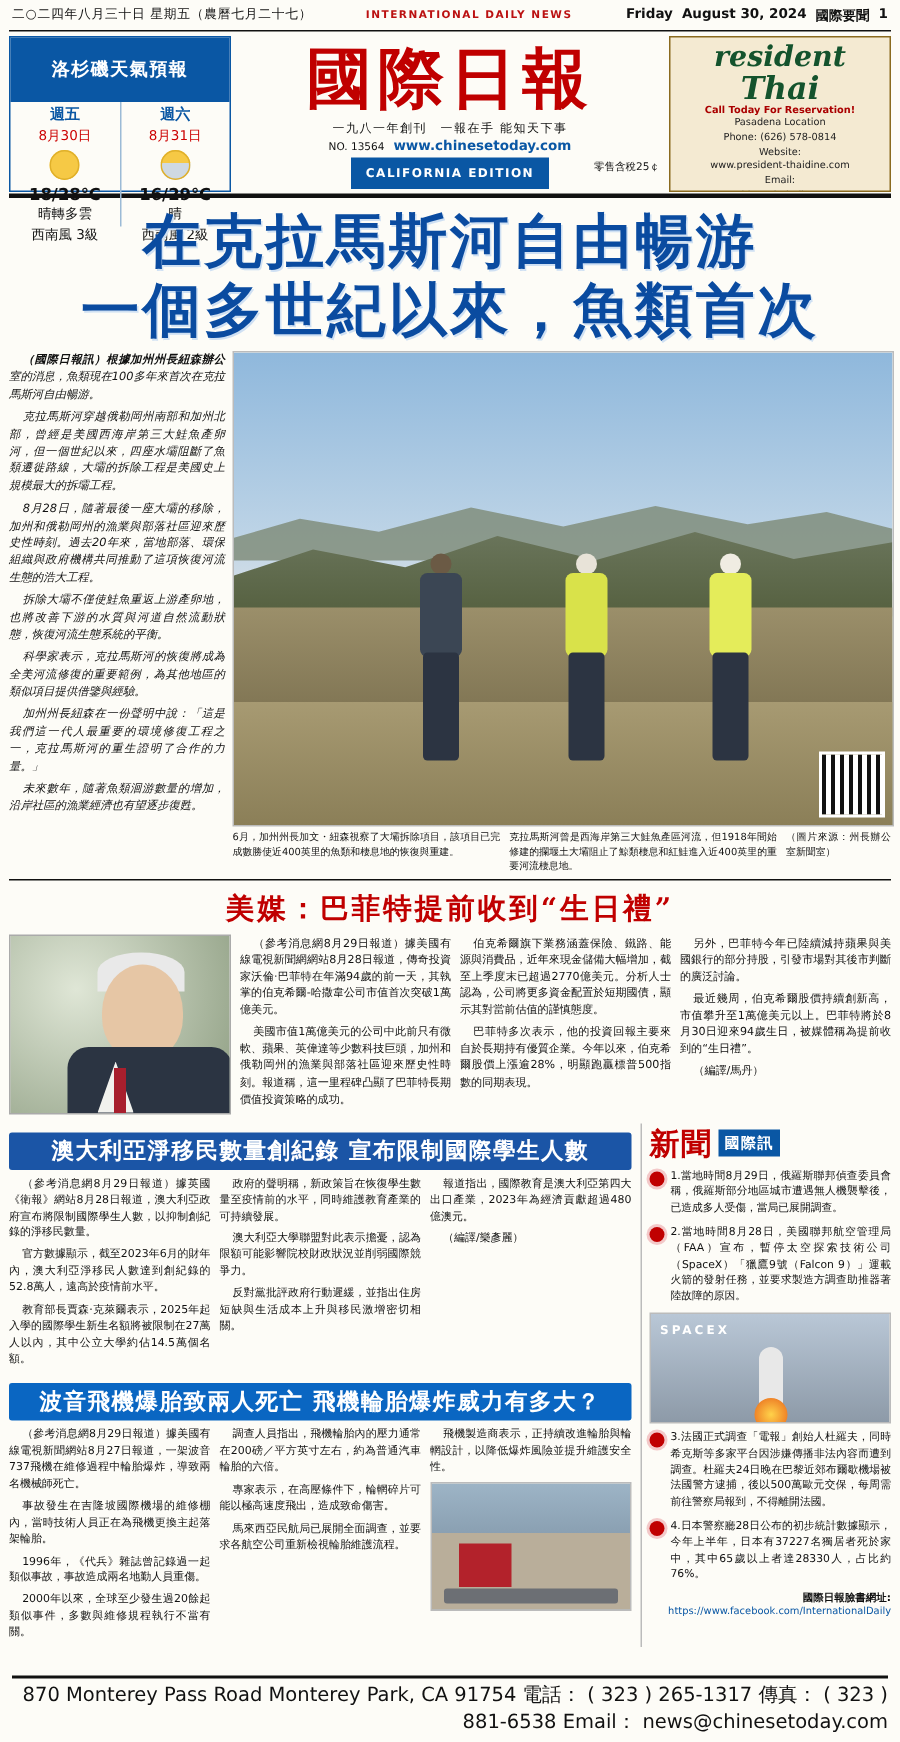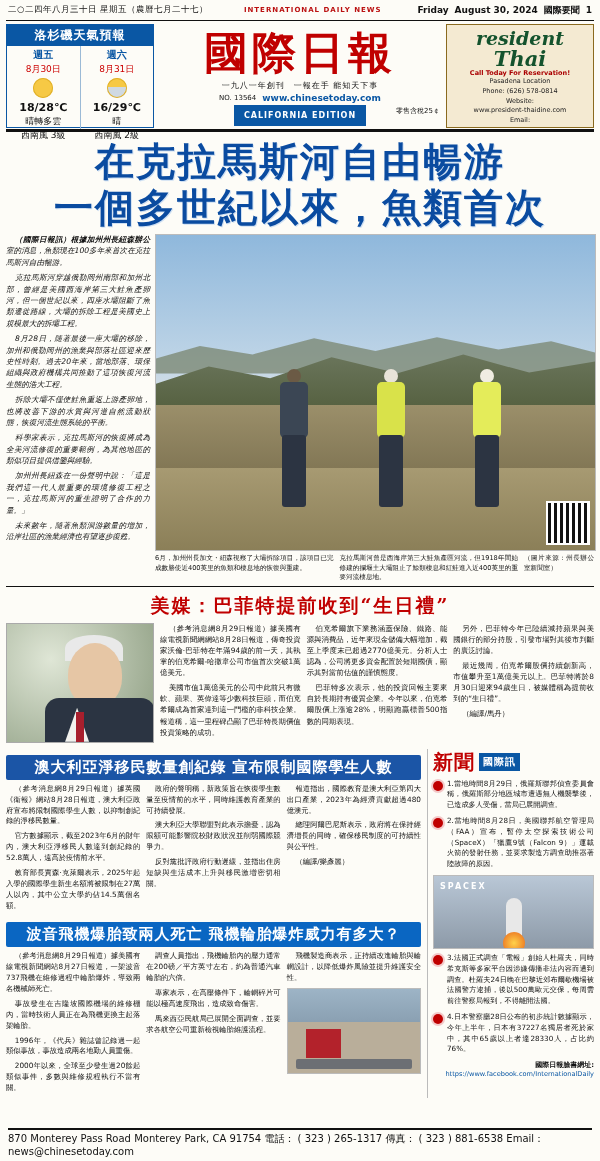--- a/index.html
+++ b/index.html
@@ -15,21 +15,21 @@
   .topbar{display:flex;align-items:center;justify-content:space-between;height:16px;font-size:8.5px;padding:2px 2px 0 2px;}
   .topbar .left{letter-spacing:.5px;}
   .topbar .mid{flex:1;text-align:center;color:#b11;font-weight:bold;font-size:7px;letter-spacing:1px;}
   .topbar .right{font-weight:bold;font-size:9px;display:flex;gap:6px;align-items:center;}
   .rule{border-top:1px solid #111;margin:2px 0 0 0;}
   .rule2{border-top:3px solid #111;margin:1px 0 2px 0;}
 
   
   .masthead{display:flex;gap:4px;align-items:stretch;height:104px;margin-top:3px;}
   .weather{width:148px;border:1px solid #0a57a4;box-sizing:border-box;}
-  .weather .wtitle{background:#0a57a4;color:#fff;text-align:center;font-size:12px;font-weight:bold;padding:2px 0;letter-spacing:1px;}
+  .weather .wtitle{background:#0a57a4;color:#fff;text-align:center;font-size:12px;font-weight:bold;padding:13px 0;letter-spacing:1px;}
   .weather .wbody{display:flex;height:calc(100% - 19px);}
   .wcol{flex:1;text-align:center;font-size:9px;padding-top:2px;line-height:1.45;}
   .wcol:first-child{border-right:1px solid #9bbad6;}
   .wcol .wd{color:#0a57a4;font-weight:bold;font-size:10px;}
   .wcol .wdate{color:#c00;font-size:9px;}
   .wicon{width:20px;height:20px;margin:2px auto;border-radius:50%;background:#f6c945;box-shadow:0 0 0 1px #e0b02a inset;}
   .wicon.c{background:linear-gradient(180deg,#f6c945 45%,#cfd9e2 45%);}
   .wtemp{font-weight:bold;font-size:11px;}
 
   .namebox{flex:1;text-align:center;position:relative;}
@@ -124,21 +124,21 @@
   .railitem{display:flex;gap:4px;font-size:7.2px;line-height:1.5;margin-bottom:5px;text-align:justify;}
   .bullet{width:10px;height:10px;border-radius:50%;background:#c00000;flex:0 0 10px;margin-top:2px;box-shadow:0 0 0 2px #f3c9c9;}
   .rp{position:relative;height:72px;border:1px solid #bbb;overflow:hidden;background:linear-gradient(180deg,#b9c7d6,#8d9aa8);margin:4px 0;}
   .rp .rocket{position:absolute;left:50%;bottom:0;transform:translateX(-50%);width:16px;height:50px;background:#e8e8e8;border-radius:8px 8px 0 0;}
   .rp .flame{position:absolute;left:50%;bottom:-6px;transform:translateX(-50%);width:22px;height:22px;background:radial-gradient(circle,#ffd24a,#e8631a);border-radius:50%;}
   .rp .logo{position:absolute;left:6px;top:6px;color:#fff;font-size:8px;font-weight:bold;letter-spacing:2px;}
 
   
   .footer{position:absolute;left:0;right:0;bottom:0;padding:2px 8px 4px 8px;box-sizing:border-box;}
   .fbar{border-top:2px solid #111;margin-bottom:2px;}
-  .ftext{font-size:10px;text-align:left;}
+  .ftext{font-size:13px;text-align:right;}
   .fb{font-size:6.6px;color:#0a57a4;text-align:right;}
   .fbhead{font-size:7px;color:#111;text-align:right;font-weight:bold;}
 </style>
 </head>
 <body>
 
 <div class="page">
 
   <div class="topbar">
     <div class="left">二○二四年八月三十日 星期五（農曆七月二十七）</div>
@@ -258,21 +258,21 @@
       <div class="bg"></div>
       <div class="phair"></div>
       <div class="pface"></div>
       <div class="pbody"></div>
       <div class="pshirt"></div>
       <div class="ptie"></div>
     </div>
     <div class="cols3">
       <div class="c">
         <p>（參考消息網8月29日報道）據美國有線電視新聞網網站8月28日報道，傳奇投資家沃倫·巴菲特在年滿94歲的前一天，其執掌的伯克希爾-哈撒韋公司市值首次突破1萬億美元。</p>
-        <p>美國市值1萬億美元的公司中此前只有微軟、蘋果、英偉達等少數科技巨頭，而伯克希爾成為首家達到這一門檻的非科技企業。報道稱，這一里程碑凸顯了巴菲特長期價值投資策略的成功。</p>
+        <p>美國市值1萬億美元的公司中此前只有微軟、蘋果、英偉達等少數科技巨頭，加州和俄勒岡州的漁業與部落社區迎來歷史性時刻。報道稱，這一里程碑凸顯了巴菲特長期價值投資策略的成功。</p>
       </div>
       <div class="c">
         <p>伯克希爾旗下業務涵蓋保險、鐵路、能源與消費品，近年來現金儲備大幅增加，截至上季度末已超過2770億美元。分析人士認為，公司將更多資金配置於短期國債，顯示其對當前估值的謹慎態度。</p>
         <p>巴菲特多次表示，他的投資回報主要來自於長期持有優質企業。今年以來，伯克希爾股價上漲逾28%，明顯跑贏標普500指數的同期表現。</p>
       </div>
       <div class="c">
         <p>另外，巴菲特今年已陸續減持蘋果與美國銀行的部分持股，引發市場對其後市判斷的廣泛討論。</p>
         <p>最近幾周，伯克希爾股價持續創新高，市值攀升至1萬億美元以上。巴菲特將於8月30日迎來94歲生日，被媒體稱為提前收到的“生日禮”。</p>
         <p>（編譯/馬丹）</p>
       </div>
@@ -289,21 +289,20 @@
           <p>官方數據顯示，截至2023年6月的財年內，澳大利亞淨移民人數達到創紀錄的52.8萬人，遠高於疫情前水平。</p>
           <p>教育部長賈森·克萊爾表示，2025年起入學的國際學生新生名額將被限制在27萬人以內，其中公立大學約佔14.5萬個名額。</p>
         </div>
         <div class="c">
           <p>政府的聲明稱，新政策旨在恢復學生數量至疫情前的水平，同時維護教育產業的可持續發展。</p>
           <p>澳大利亞大學聯盟對此表示擔憂，認為限額可能影響院校財政狀況並削弱國際競爭力。</p>
           <p>反對黨批評政府行動遲緩，並指出住房短缺與生活成本上升與移民激增密切相關。</p>
         </div>
         <div class="c">
           <p>報道指出，國際教育是澳大利亞第四大出口產業，2023年為經濟貢獻超過480億澳元。</p>
-          <p>總理阿爾巴尼斯表示，政府將在保持經濟增長的同時，確保移民制度的可持續性與公平性。</p>
           <p>（編譯/樂彥麗）</p>
         </div>
       </div>
 
       <div class="banner red" style="margin-top:6px;">波音飛機爆胎致兩人死亡 飛機輪胎爆炸威力有多大？</div>
       <div class="three">
         <div class="c">
           <p>（參考消息網8月29日報道）據美國有線電視新聞網站8月27日報道，一架波音737飛機在維修過程中輪胎爆炸，導致兩名機械師死亡。</p>
           <p>事故發生在吉隆坡國際機場的維修棚內，當時技術人員正在為飛機更換主起落架輪胎。</p>
           <p>1996年，《代兵》雜誌曾記錄過一起類似事故，事故造成兩名地勤人員重傷。</p>

